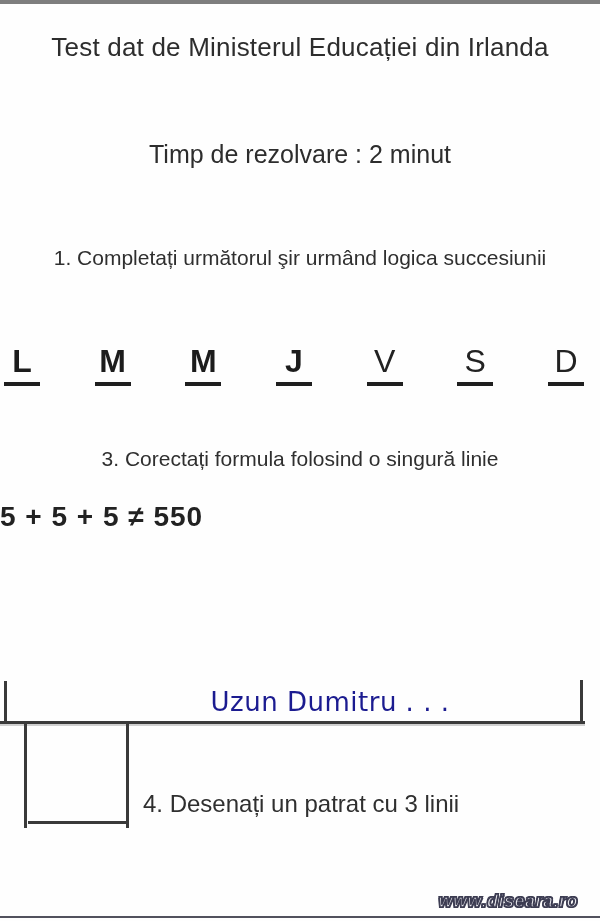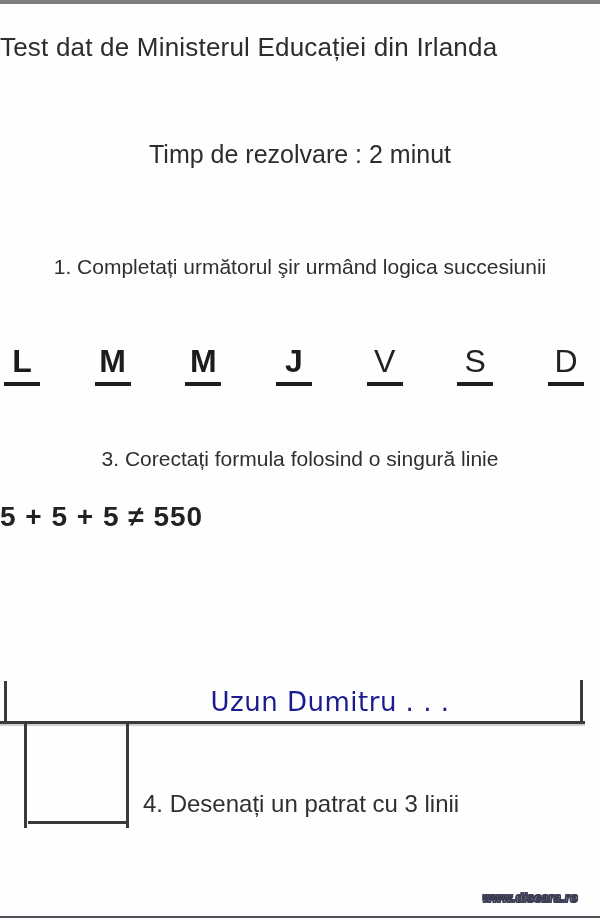--- a/index.html
+++ b/index.html
@@ -12,38 +12,38 @@
     color: #2d2d2d;
     overflow: hidden;
   }
   .top-bar {
     position: absolute; left: 0; top: 0;
     width: 600px; height: 4px;
     background: #7e7e7e;
   }
   .title {
     position: absolute; left: 0; top: 31px; width: 600px;
-    text-align: left;
+    text-align: center;
     font-size: 26px; line-height: 33px;
     color: #2d2d2d;
     letter-spacing: 0.2px;
   }
   .time-limit {
     position: absolute; left: 0; top: 140px; width: 600px;
     text-align: center;
     font-size: 25px;
     color: #2d2d2d;
   }
   .prompt {
     position: absolute; left: 0; width: 600px;
     text-align: center;
     font-size: 21px;
     color: #2f2f2f;
   }
-  .q1-prompt { top: 255px; }
+  .q1-prompt { top: 246px; }
   .q2-prompt { top: 447px; }
   .q3-prompt { top: 621px; }
   .q4-prompt {
     position: absolute; left: 143px; top: 790px;
     font-size: 24px; color: #2f2f2f;
   }
   .letters-row {
     position: absolute; left: 0; top: 344px; width: 600px;
     box-sizing: border-box;
     padding: 0 16px 0 4px;
@@ -81,21 +81,21 @@
   .blue-answer {
     position: absolute; left: 30px; top: 687px; width: 600px;
     text-align: center;
     font-family: "DejaVu Sans", sans-serif;
     font-size: 26px;
     color: #1b1b90;
     letter-spacing: 0.5px;
   }
   .watermark {
     position: absolute; right: 22px; top: 891px;
-    font-size: 12px;
+    font-size: 18px;
     font-style: italic;
     font-weight: bold;
     letter-spacing: 0.5px;
     color: #e9e9ee;
     -webkit-text-stroke: 1.4px #3c3c52;
     text-shadow: 1px 1px 0 #3c3c52, -1px -1px 0 #3c3c52,
                  1px -1px 0 #3c3c52, -1px 1px 0 #3c3c52;
     margin-left: 48px;
   }
   .bottom-line {

